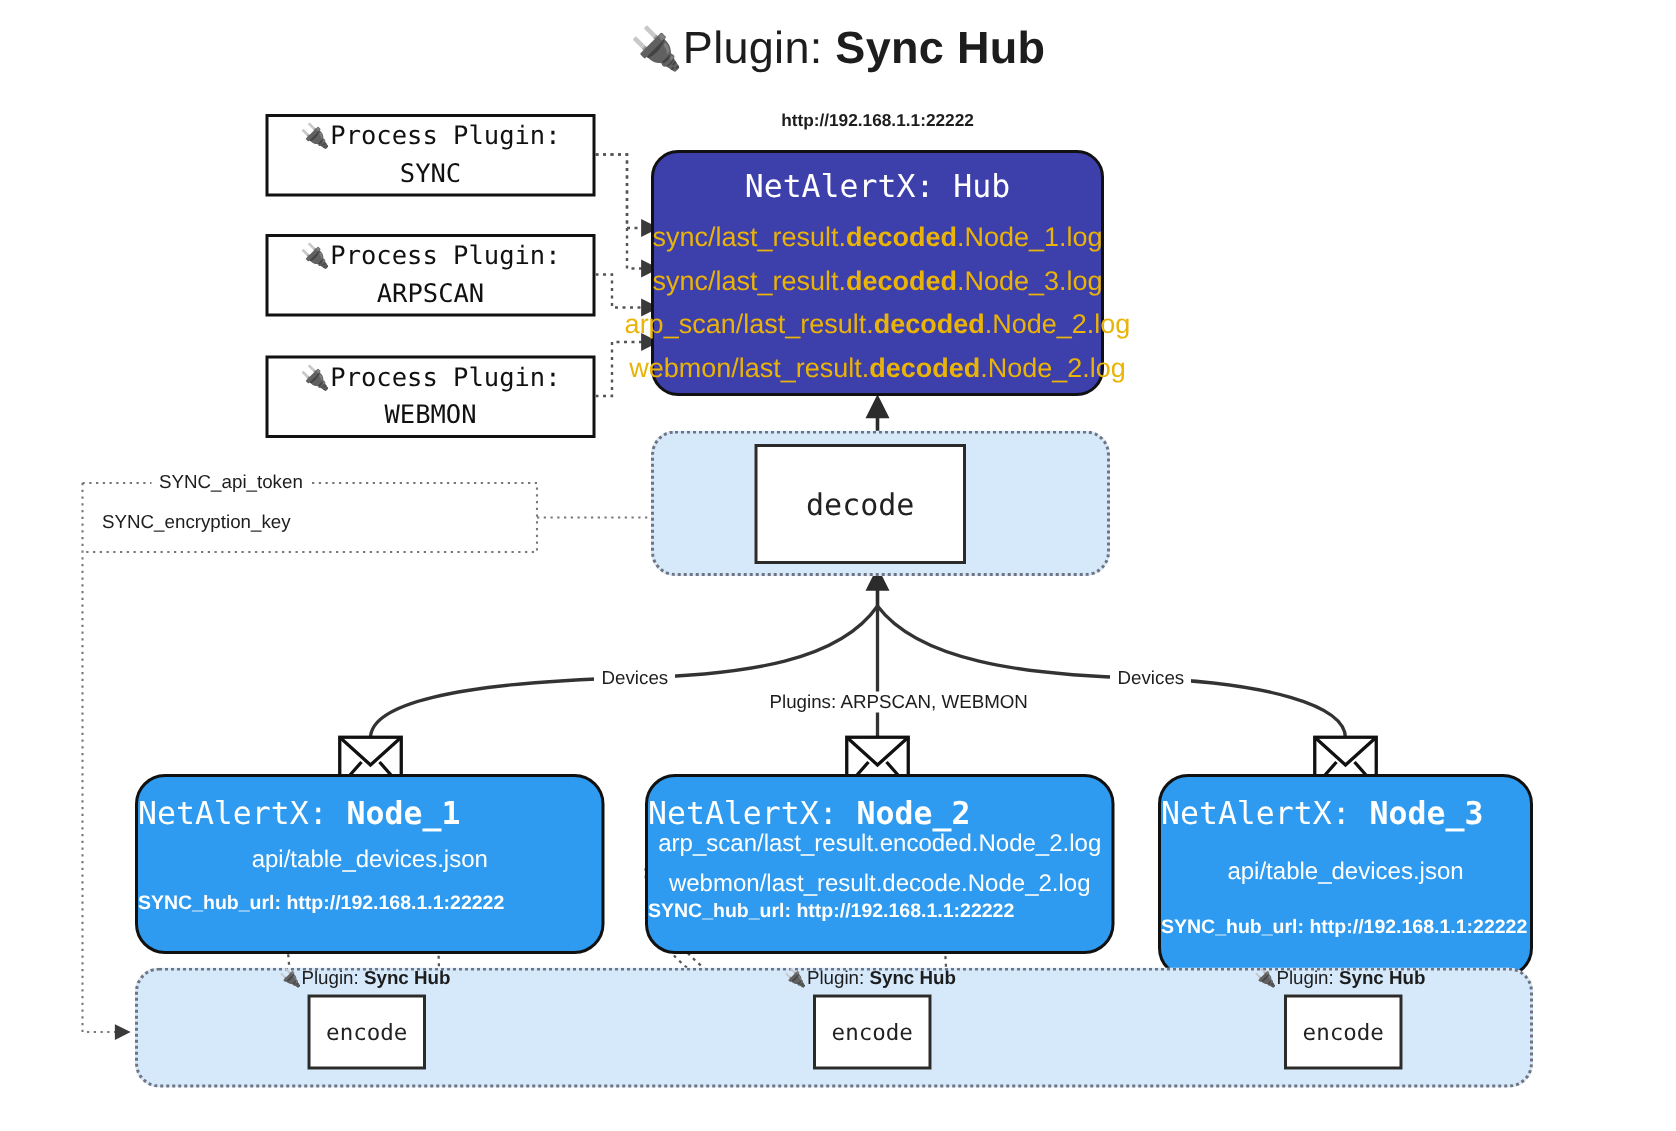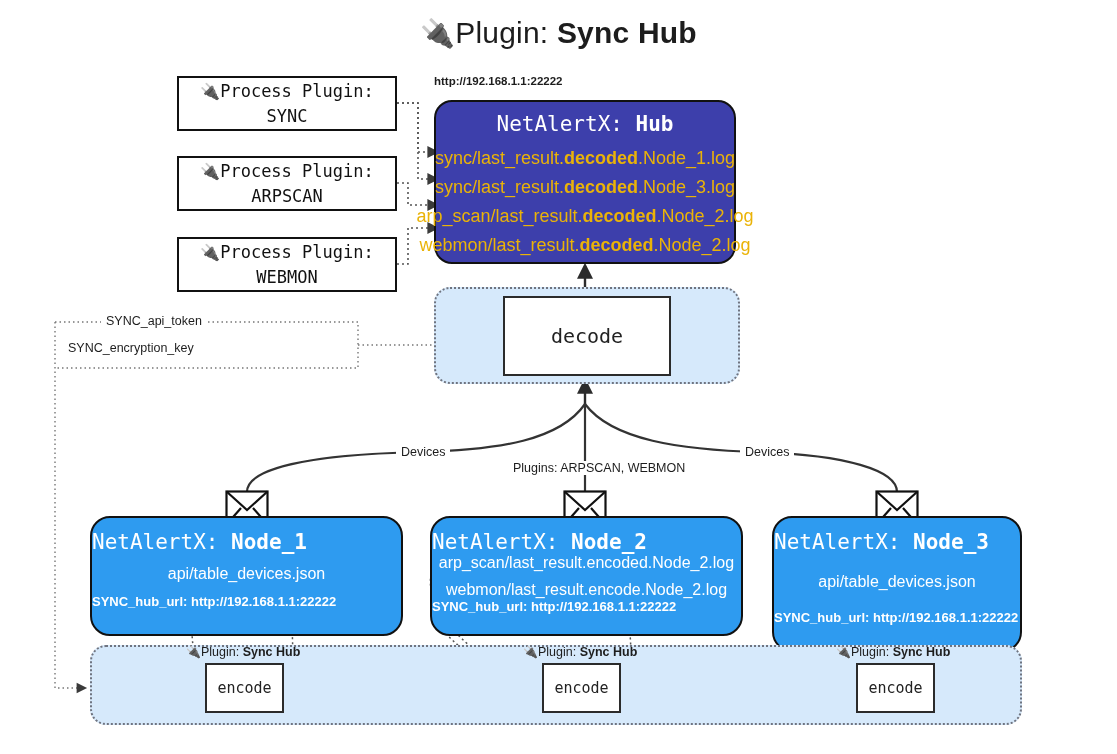--- a/index.html
+++ b/index.html
@@ -42,36 +42,36 @@
     padding: 4px 6px;
   }
   .procbox .l1 { white-space: nowrap; }
   .procbox .l2 { white-space: nowrap; }
   .procbox .plugico { font-family: "Liberation Sans", sans-serif; font-size: 16px; }
 
   
   .hubwrap { position: absolute; }
   .hub-url {
     position: absolute; top: -25px; left: 0; width: 100%;
-    font-size: 11.5px; color: #1d1d1d; font-weight: bold;
+    text-align: center; font-size: 11.5px; color: #1d1d1d; font-weight: bold;
     white-space: nowrap;
   }
   .hub {
     background: #3d3fab;
     border: 2.5px solid #111;
     border-radius: 18px;
     width: 100%; height: 100%;
     padding: 10px 8px 8px 8px;
     display: flex; flex-direction: column; align-items: center;
   }
   .hub .hdr {
     font-family: "DejaVu Sans Mono", "Liberation Mono", monospace;
     font-size: 21px; color: #fff; margin-bottom: 8px; white-space: nowrap;
   }
-  .hub .hdr b { font-weight: bold; }
+  .hub .hdr b { font-weight: normal; }
   .hub .logline {
     font-size: 18px; color: #eab308; line-height: 1.62;
     white-space: nowrap; font-weight: 400;
   }
   .hub .logline b { font-weight: bold; }
 
   
   .lightbox {
     background: #d6e9fb;
     border: 2px dotted #6f7480;
@@ -213,21 +213,21 @@
     <div class="hub">
       <div class="hdr"><span>NetAlertX: </span><b>Hub</b></div>
       <div class="logline"><span>sync/last_result.</span><b>decoded</b><span>.Node_1.log</span></div>
       <div class="logline"><span>sync/last_result.</span><b>decoded</b><span>.Node_3.log</span></div>
       <div class="logline"><span>arp_scan/last_result.</span><b>decoded</b><span>.Node_2.log</span></div>
       <div class="logline"><span>webmon/last_result.</span><b>decoded</b><span>.Node_2.log</span></div>
     </div>
   </div>
 
   <div class="abs lightbox" style="left:434px; top:287px; width:306px; height:97px;"></div>
-  <div class="abs whitebox decode" style="left:503px; top:296px; width:168px; height:80px;">
+  <div class="abs whitebox decode" style="left:503px; top:296px; width:141px; height:80px;">
     <span>decode</span>
   </div>
 
   <div class="wlabel" style="left:101px; top:314px;"><span>SYNC_api_token</span></div>
   <div class="wlabel" style="left:63px; top:341px;"><span>SYNC_encryption_key</span></div>
 
   <div class="wlabel" style="left:396px; top:445px;"><span>Devices</span></div>
   <div class="wlabel" style="left:740px; top:445px;"><span>Devices</span></div>
   <div class="wlabel" style="left:508px; top:461px;"><span>Plugins: ARPSCAN, WEBMON</span></div>
 
@@ -252,21 +252,21 @@
     <div class="lines">
       <div class="dline">api/table_devices.json</div>
     </div>
     <div class="foot">SYNC_hub_url: http://192.168.1.1:22222</div>
   </div>
 
   <div class="abs node" style="left:430px; top:516px; width:313px; height:120px;">
     <div class="hdr"><span>NetAlertX: </span><b>Node_2</b></div>
     <div class="lines">
       <div class="dline">arp_scan/last_result.encoded.Node_2.log</div>
-      <div class="dline">webmon/last_result.encode.Node_2.log</div>
+      <div class="dline">webmon/last_result.decode.Node_2.log</div>
     </div>
     <div class="foot">SYNC_hub_url: http://192.168.1.1:22222</div>
   </div>
 
   <div class="abs node" style="left:772px; top:516px; width:250px; height:136px;">
     <div class="hdr"><span>NetAlertX: </span><b>Node_3</b></div>
     <div class="lines">
       <div class="dline">api/table_devices.json</div>
     </div>
     <div class="foot">SYNC_hub_url: http://192.168.1.1:22222</div>

